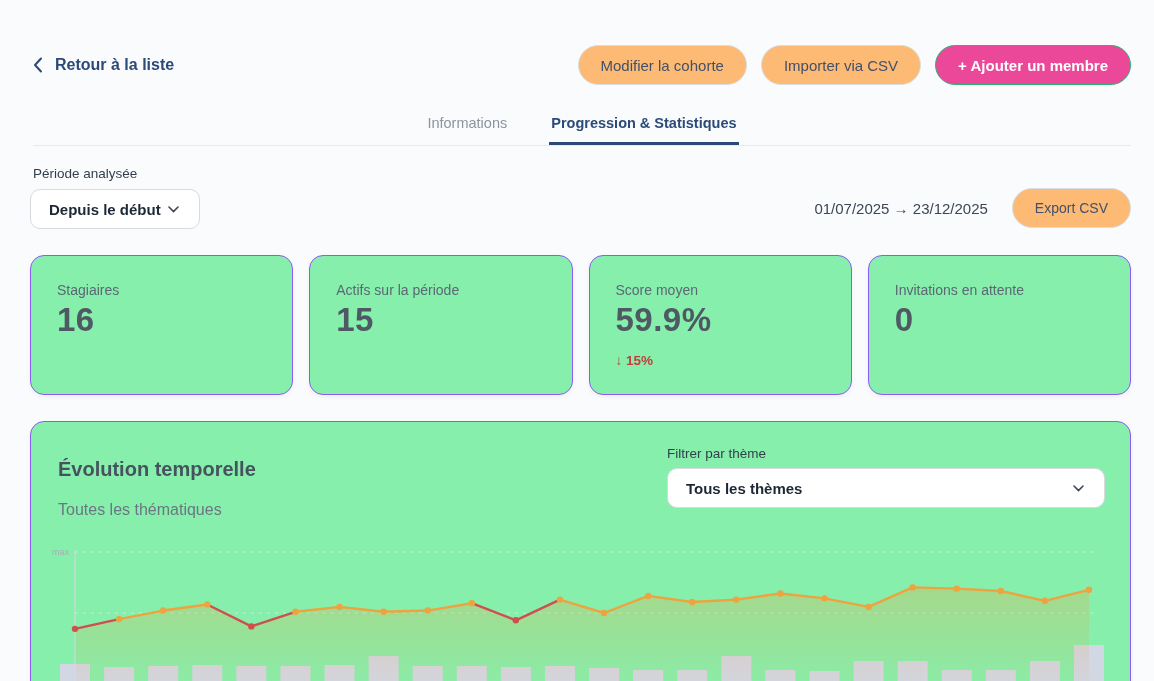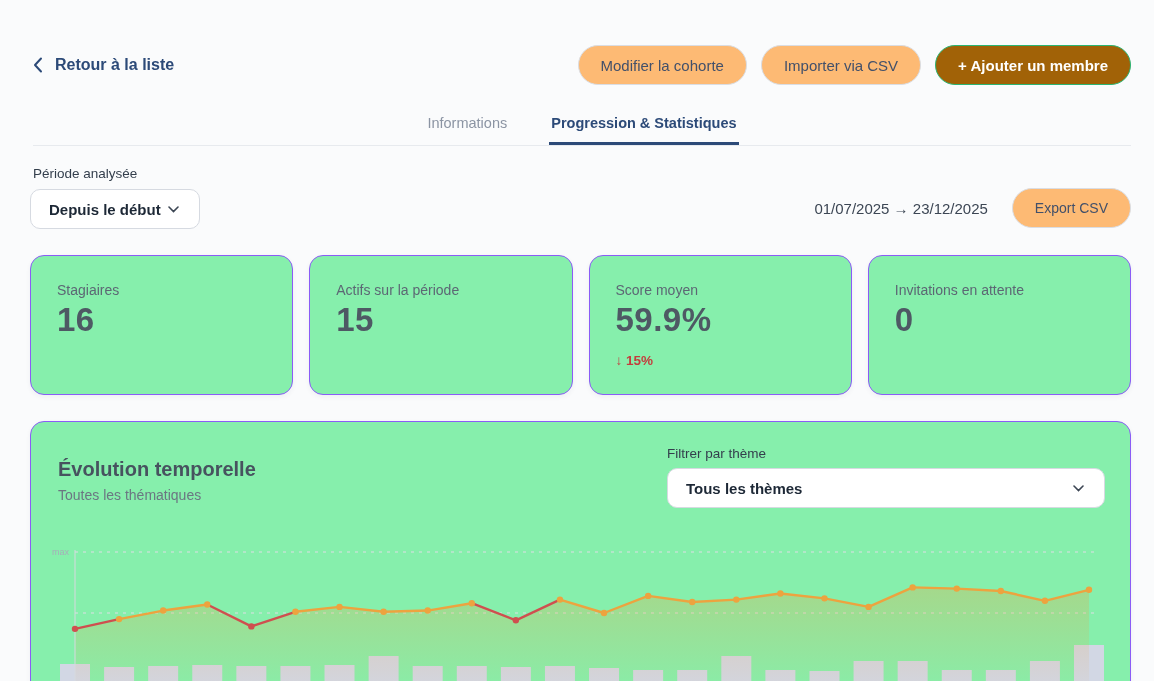--- a/index.html
+++ b/index.html
@@ -6,21 +6,21 @@
   html,body { width:1154px; height:681px; overflow:hidden; }
   body { background:#fafbfc; font-family:"Liberation Sans", sans-serif; color:#2b3440; }
 
   
   .header { display:flex; justify-content:space-between; align-items:center; padding:45px 23px 0 33px; }
   .back { display:flex; align-items:center; gap:12px; color:#2c4a78; font-size:16px; font-weight:700; cursor:pointer; }
   .actions { display:flex; gap:14px; }
   .btn { height:40px; padding:0 22px; border-radius:21px; border:1px solid #dadde3; background:#fdba74;
          font-size:15px; color:#42506a; display:flex; align-items:center; cursor:pointer; white-space:nowrap;
          font-family:"Liberation Sans", sans-serif; }
-  .btn.primary { background:#a16207; border-color:#2bb573; color:#fff; font-weight:700; }
+  .btn.primary { background:#ec4899; border-color:#2bb573; color:#fff; font-weight:700; }
 
   
   .tabs { display:flex; gap:40px; margin:22px 23px 0 33px; border-bottom:1px solid #e7eaee;justify-content:center; }
   .tab { padding:8px 2px 14px; font-size:14.5px; color:#8b94a3; cursor:pointer; }
   .tab.active { color:#2c4a78; font-weight:700; box-shadow:inset 0 -3px 0 #2c4a78; }
 
   
   .period-row { display:flex; justify-content:space-between; align-items:flex-end; margin:20px 23px 0 30px; }
   .period-label { font-size:13.5px; color:#333e4c; margin:0 0 8px 3px; }
   .select { height:40px; border:1px solid #d6dae1; border-radius:10px; background:#fff; display:flex;
@@ -37,21 +37,21 @@
   .stat-card { height:140px; padding:26px; }
   .stat-label { font-size:14px; color:#5c6774; }
   .stat-value { font-size:33px; font-weight:700; color:#4e5964; margin-top:3px; letter-spacing:.5px; }
   .stat-delta { font-size:13.5px; font-weight:700; color:#c43d3d; margin-top:14px; }
 
   
   .chart-card { margin:26px 23px 0 30px; height:400px; position:relative; overflow:hidden; }
   .chart-head { display:flex; justify-content:space-between; }
   .chart-titles { padding:36px 0 0 27px; }
   .chart-title { font-size:20px; font-weight:700; color:#47525f; }
-  .chart-sub { font-size:14px; color:#6b7682; margin-top:6px; }
+  .chart-sub { font-size:16px; color:#6b7682; margin-top:20px; }
   .filter-block { padding:24px 25px 0 0; }
   .filter-label { font-size:13.5px; color:#333e4c; margin-bottom:7px; }
   .select.theme { width:438px; }
   #evo-chart { position:absolute; left:0; top:118px; }
 </style>
 </head>
 <body>
 
 <div class="header">
   <div class="back">

